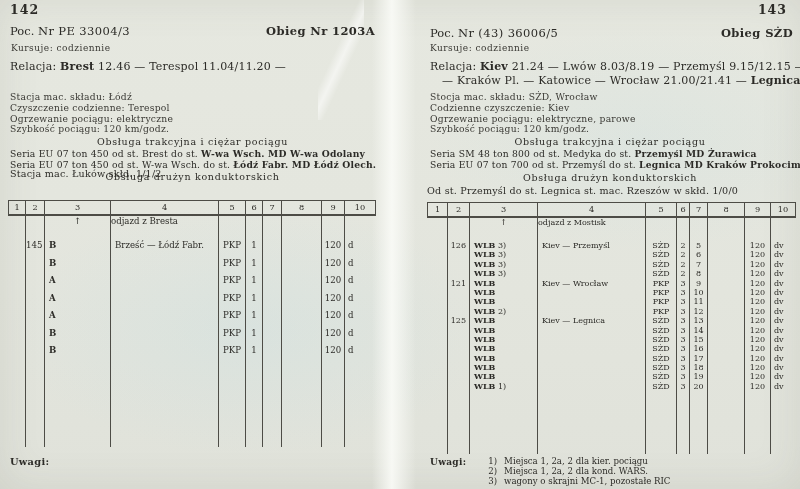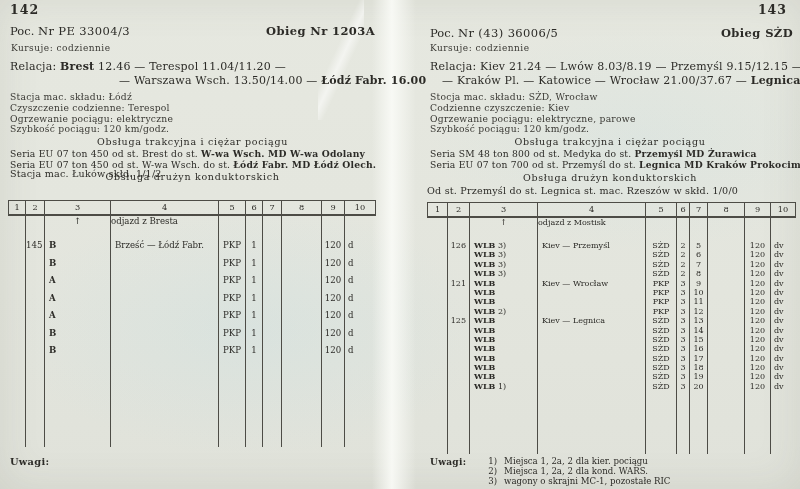--- a/index.html
+++ b/index.html
@@ -74,21 +74,20 @@
     <div class="abs pageno" style="left:10px;top:2px;">142</div>
 
     <div class="abs train-line" style="left:10px;right:17px;top:24px;">
       <span><span>Poc.</span>&nbsp;<span class="sb">Nr PE 33004/3</span></span>
       <span class="sb" style="font-weight:600;">Obieg Nr 1203A</span>
     </div>
 
     <div class="abs runs" style="left:11px;top:43px;">Kursuje: codziennie</div>
 
     <div class="abs rel" style="left:10px;top:60px;"><span>Relacja: </span><span><span style="font-weight: 700;">Brest</span><span> 12.46 — Terespol 11.04/11.20 —</span></span></div>
-    <div class="abs rel" style="left:119px;top:74px;"><span>— Warszawa Wsch. 13.50/14.00 — </span><span style="font-weight: 700;">Łódź Fabr. 16.00</span></div>
 
     <div class="abs info" style="left:10px;top:92px;">
         <div>Stacja mac. składu: Łódź</div>
         <div>Czyszczenie codzienne: Terespol</div>
         <div>Ogrzewanie pociągu: elektryczne</div>
         <div>Szybkość pociągu: 120 km/godz.</div>
       </div>
 
     <div class="abs sect-title" style="left:10px;right:17px;top:136px;">Obsługa trakcyjna i ciężar pociągu</div>
     <div class="abs serlines" style="left:10px;top:148px;">
@@ -244,22 +243,22 @@
   <div class="page page-right">
     <div class="abs pageno" style="right:13px;top:2px;">143</div>
 
     <div class="abs train-line" style="left:30px;right:7px;top:26px;">
       <span><span>Poc.</span>&nbsp;<span class="sb">Nr (43) 36006/5</span></span>
       <span class="sb" style="font-weight:600;">Obieg SŻD</span>
     </div>
 
     <div class="abs runs" style="left:30px;top:43px;">Kursuje: codziennie</div>
 
-    <div class="abs rel" style="left:30px;top:60px;"><span>Relacja: </span><span><span style="font-weight: 400; margin-top: 18px;">Kiev</span><span> 21.24 — Lwów 8.03/8.19 — Przemyśl 9.15/12.15 —</span></span></div>
-    <div class="abs rel" style="left:42px;top:74px;"><span>— Kraków Pl. — Katowice — Wrocław 21.00/37.67 — </span><span style="font-weight: 700;">Legnica 22.36</span></div>
+    <div class="abs rel" style="left:30px;top:60px;"><span>Relacja: </span><span><span style="font-weight: 700; margin-top: 18px;">Kiev</span><span> 21.24 — Lwów 8.03/8.19 — Przemyśl 9.15/12.15 —</span></span></div>
+    <div class="abs rel" style="left:42px;top:74px;"><span>— Kraków Pl. — Katowice — Wrocław 21.00/21.41 — </span><span style="font-weight: 700;">Legnica 22.36</span></div>
 
     <div class="abs info" style="left:30px;top:92px;">
         <div>Stocja mac. składu: SŻD, Wrocław</div>
         <div>Codzienne czyszczenie: Kiev</div>
         <div>Ogrzewanie pociągu: elektryczne, parowe</div>
         <div>Szybkość pociągu: 120 km/godz.</div>
       </div>
 
     <div class="abs sect-title" style="left:27px;right:7px;top:136px;">Obsługa trakcyjna i ciężar pociągu</div>
     <div class="abs serlines" style="left:30px;top:148px;">

